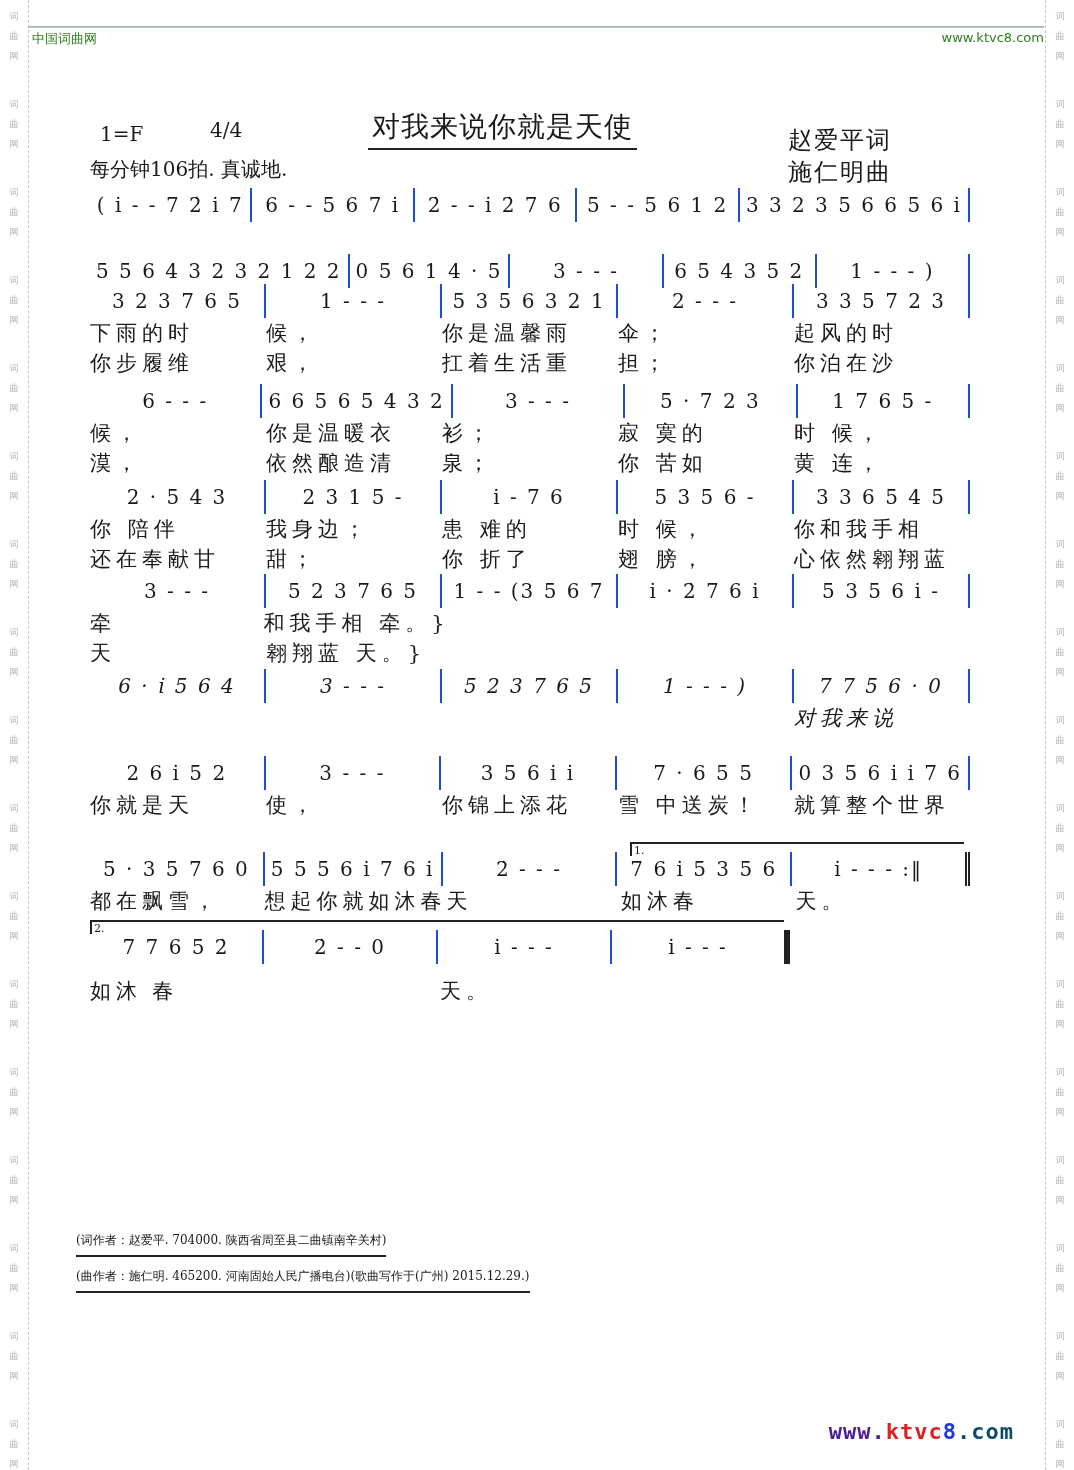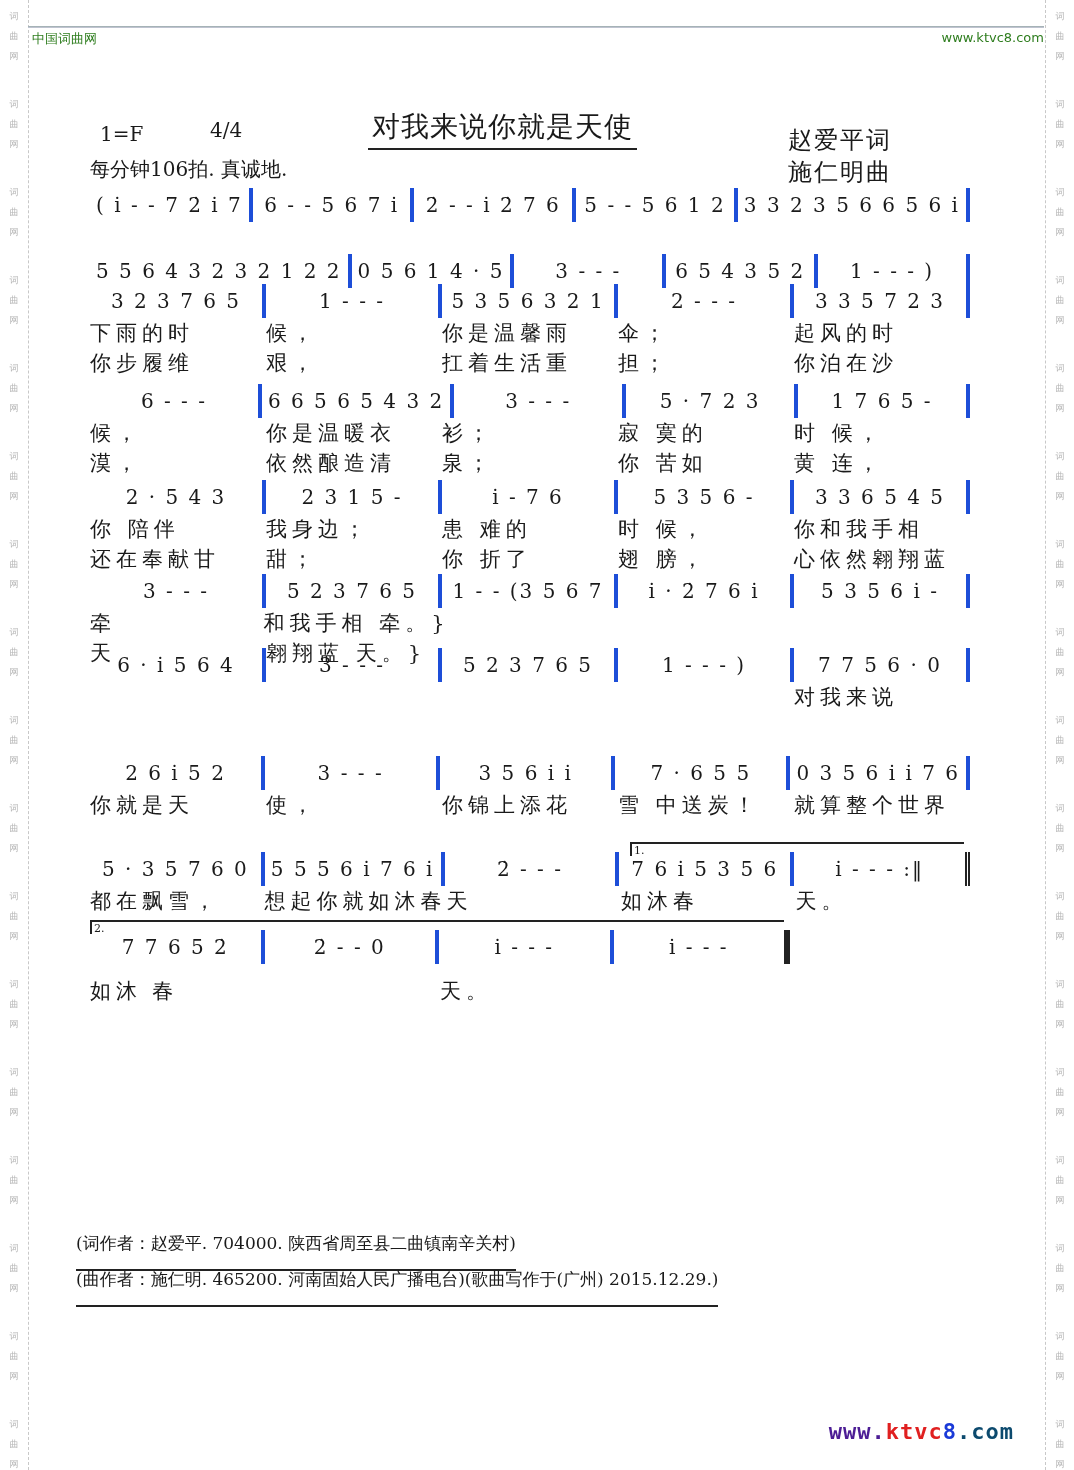--- a/index.html
+++ b/index.html
@@ -15,27 +15,27 @@
   .site-right{position:absolute;right:0;top:30px;font-size:13px;color:#2e7d1e;}
   .hand{font-family:"DejaVu Serif","Liberation Serif",serif;color:#1a1a1a;}
   .key{position:absolute;left:72px;top:122px;font-size:20px;}
   .meter{position:absolute;left:182px;top:118px;font-size:20px;}
   .tempo{position:absolute;left:62px;top:156px;font-size:20px;}
   .title{position:absolute;left:340px;top:108px;font-size:28px;border-bottom:2px solid #222;padding:0 4px 2px;letter-spacing:1px;}
   .lyricist{position:absolute;left:760px;top:124px;font-size:24px;letter-spacing:2px;}
   .composer{position:absolute;left:760px;top:156px;font-size:24px;letter-spacing:2px;}
   .sys{position:absolute;left:62px;width:880px;}
   .notes{display:flex;align-items:center;height:34px;font-size:20px;white-space:nowrap;}
-  .bar{flex:1;display:flex;justify-content:space-around;align-items:center;padding:0 6px;border-right:4px solid #1d4ed8;height:34px;}
+  .bar{flex:1;display:flex;justify-content:space-around;align-items:center;padding:0 6px;border-right:2px solid #1d4ed8;height:34px;}
   .bar.last-double{border-right:5px double #222;}
   .bar.end{border-right:6px solid #222;}
   .n{letter-spacing:2px;}
   .lyr{display:flex;font-size:21px;height:30px;align-items:center;white-space:nowrap;}
   .lyr span{flex:1;letter-spacing:5px;}
-  .footer{position:absolute;left:48px;font-size:17px;border-bottom:2px solid #222;padding-bottom:14px;white-space:nowrap;}
+  .footer{position:absolute;left:48px;font-size:12px;border-bottom:2px solid #222;padding-bottom:6px;white-space:nowrap;}
   .brand{position:absolute;right:30px;bottom:26px;font-size:22px;font-family:"DejaVu Sans Mono","Liberation Mono",monospace;font-weight:bold;letter-spacing:1px;}
   .volta{position:absolute;border-top:2px solid #222;border-left:2px solid #222;height:12px;font-size:11px;padding-left:2px;}
 </style>
 </head>
 <body>
 
 <div class="margin-strip left" id="wmL">
     <div class="wm-group">
       <span>词</span>
       <span>曲</span>
@@ -386,21 +386,21 @@
           <span></span>
         </div>
         <div class="lyr">
           <span>天</span>
           <span>翱翔蓝 天。}</span>
           <span></span>
           <span></span>
           <span></span>
         </div>
       </div>
-      <div class="sys hand" style="top: 648px;">
+      <div class="sys hand" style="top: 669px; font-style: italic;">
         <div class="notes">
           <div class="bar">
             <span class="n">6 · i̇ 5 6 4</span>
           </div>
           <div class="bar">
             <span class="n">3 - - -</span>
           </div>
           <div class="bar">
             <span class="n">5 2 3 7 6 5</span>
           </div>

